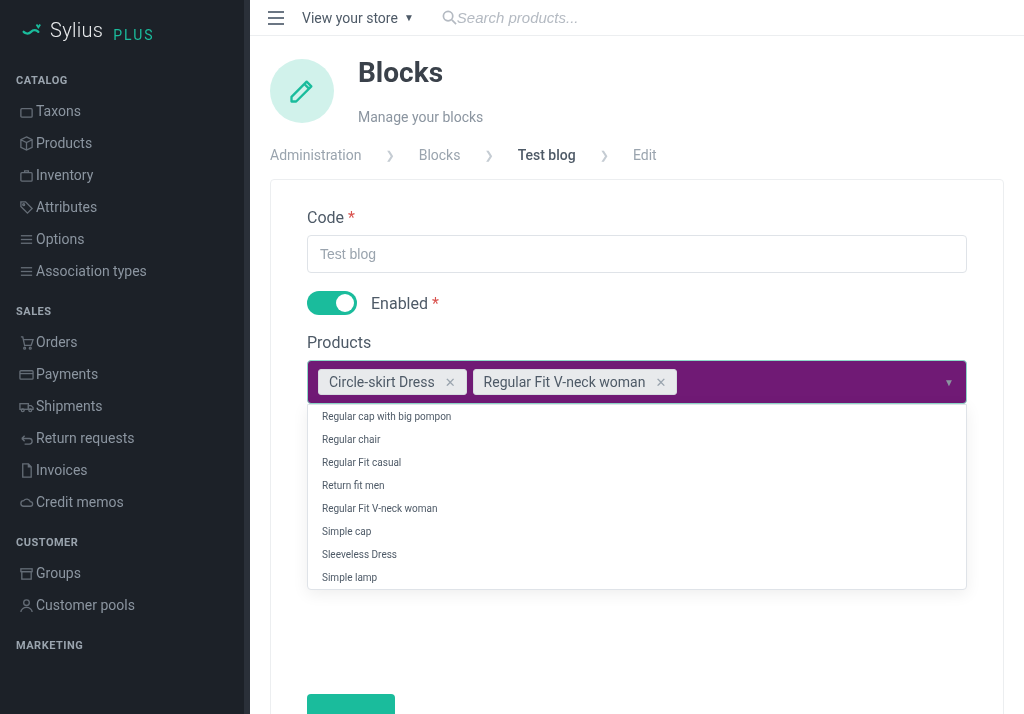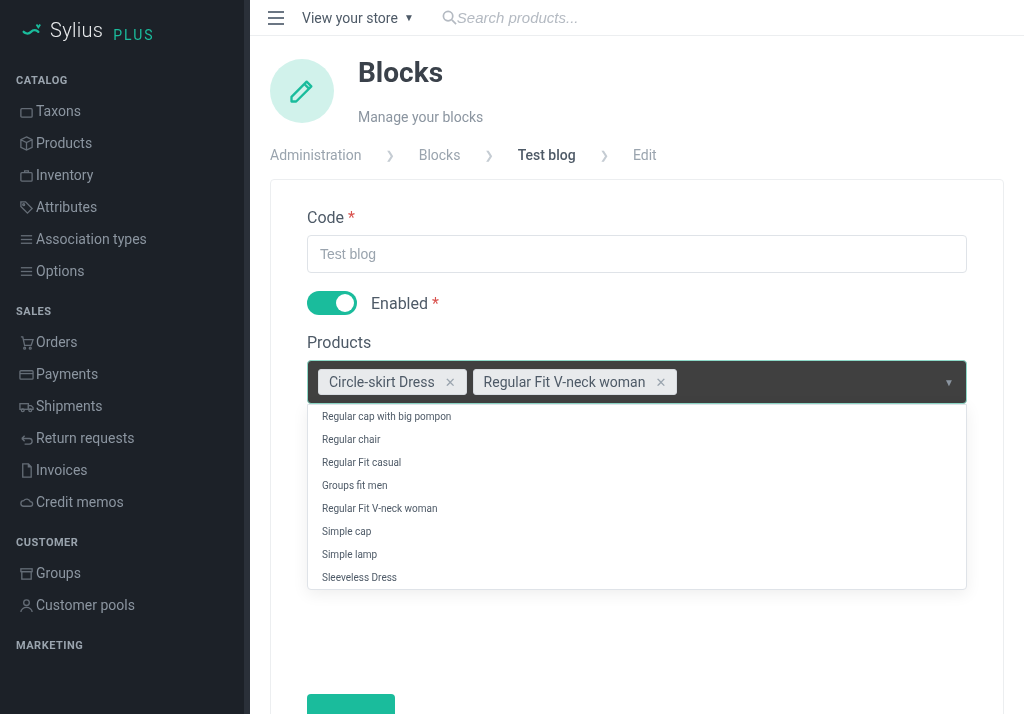--- a/index.html
+++ b/index.html
@@ -32,21 +32,21 @@
 .crumb-sep{color:#c5ccd3;font-size:11px;}
 .content{flex:1;overflow:auto;padding:0 0 20px;}
 .card{background:#fff;margin:0 20px;border:1px solid #eceef0;border-radius:4px;padding:28px 36px;}
 .field{margin-bottom:18px;}
 .field-label{display:block;font-size:16px;color:#4e5a67;margin-bottom:8px;}
 .req{color:#d9534f;}
 .text-input{width:100%;padding:10px 12px;border:1px solid #dfe3e8;border-radius:4px;font-size:14px;color:#6b7683;}
 .toggle-row{display:flex;align-items:center;gap:14px;margin-bottom:18px;}
 .toggle{position:relative;width:50px;height:24px;background:#1abc9c;border-radius:12px;cursor:pointer;}
 .toggle-knob{position:absolute;right:3px;top:3px;width:18px;height:18px;border-radius:50%;background:#fff;}
-.multiselect{position:relative;border:1px solid #8dd9c8;border-radius:4px;padding:8px 30px 8px 10px;min-height:42px;display:flex;flex-wrap:wrap;gap:6px;background:#404040;}
+.multiselect{position:relative;border:1px solid #8dd9c8;border-radius:4px;padding:8px 30px 8px 10px;min-height:42px;display:flex;flex-wrap:wrap;gap:6px;background:#701a75;}
 .tag{display:inline-flex;align-items:center;gap:10px;background:#e8eaec;border:1px solid #d7dbe0;border-radius:3px;padding:4px 10px;font-size:14px;color:#4e5a67;}
 .tag-remove{color:#9aa4ae;cursor:pointer;font-size:13px;}
 .ms-caret{position:absolute;right:12px;top:50%;transform:translateY(-50%);color:#8b95a0;font-size:10px;}
 .dropdown{position:absolute;left:-1px;right:-1px;top:calc(100% + 1px);background:#fff;border:1px solid #dfe3e8;border-radius:0 0 4px 4px;max-height:310px;overflow-y:auto;box-shadow:0 4px 16px rgba(0,0,0,0.07);z-index:10;}
 .dropdown::-webkit-scrollbar{width:8px;}
 .dropdown::-webkit-scrollbar-thumb{background:#c5ccd3;border-radius:4px;}
 .opt{padding:6px 14px;font-size:10px;color:#4e5a67;cursor:pointer;}
 .save-btn{display:inline-block;margin-top:290px;width:88px;height:36px;background:#1abc9c;border:none;border-radius:4px;}
 svg{display:block;}
 </style>
@@ -103,31 +103,31 @@
           <span class="nav-label">Attributes</span>
         </div>
         <div class="nav-item">
           <span class="nav-icon">
             <svg width="15" height="15" viewBox="0 0 16 16" fill="none" stroke="#8b95a0" stroke-width="1.4">
               <line x1="2" y1="4" x2="14" y2="4"></line>
               <line x1="2" y1="8" x2="14" y2="8"></line>
               <line x1="2" y1="12" x2="14" y2="12"></line>
             </svg>
           </span>
-          <span class="nav-label">Association types</span>
+          <span class="nav-label">Options</span>
         </div>
         <div class="nav-item">
           <span class="nav-icon">
             <svg width="15" height="15" viewBox="0 0 16 16" fill="none" stroke="#8b95a0" stroke-width="1.4">
               <line x1="2" y1="4" x2="14" y2="4"></line>
               <line x1="2" y1="8" x2="14" y2="8"></line>
               <line x1="2" y1="12" x2="14" y2="12"></line>
             </svg>
           </span>
-          <span class="nav-label">Options</span>
+          <span class="nav-label">Association types</span>
         </div>
         <div class="section-title">SALES</div>
         <div class="nav-item">
           <span class="nav-icon">
             <svg width="15" height="15" viewBox="0 0 16 16" fill="none" stroke="#8b95a0" stroke-width="1.4">
               <path d="M2 2h2l2 9h7l2-6H5"></path>
               <circle cx="6" cy="14" r="1"></circle>
               <circle cx="12" cy="14" r="1"></circle>
             </svg>
           </span>
@@ -268,25 +268,25 @@
               </span>
               <span class="tag">
                 <span>Regular Fit V-neck woman</span>
                 <span class="tag-remove">✕</span>
               </span>
               <span class="ms-caret">▼</span>
             <div class="dropdown" id="dropdown">
                 <div class="opt">Regular cap with big pompon</div>
                 <div class="opt">Regular chair</div>
                 <div class="opt">Regular Fit casual</div>
-                <div class="opt">Groups fit men</div>
+                <div class="opt">Return fit men</div>
                 <div class="opt">Regular Fit V-neck woman</div>
                 <div class="opt">Simple cap</div>
+                <div class="opt">Sleeveless Dress</div>
                 <div class="opt">Simple lamp</div>
-                <div class="opt">Sleeveless Dress</div>
               </div>
           </div>
         </div>
         <button class="save-btn"></button>
       </div>
     </div>
   </main>
 </div>
 
 </body></html>

